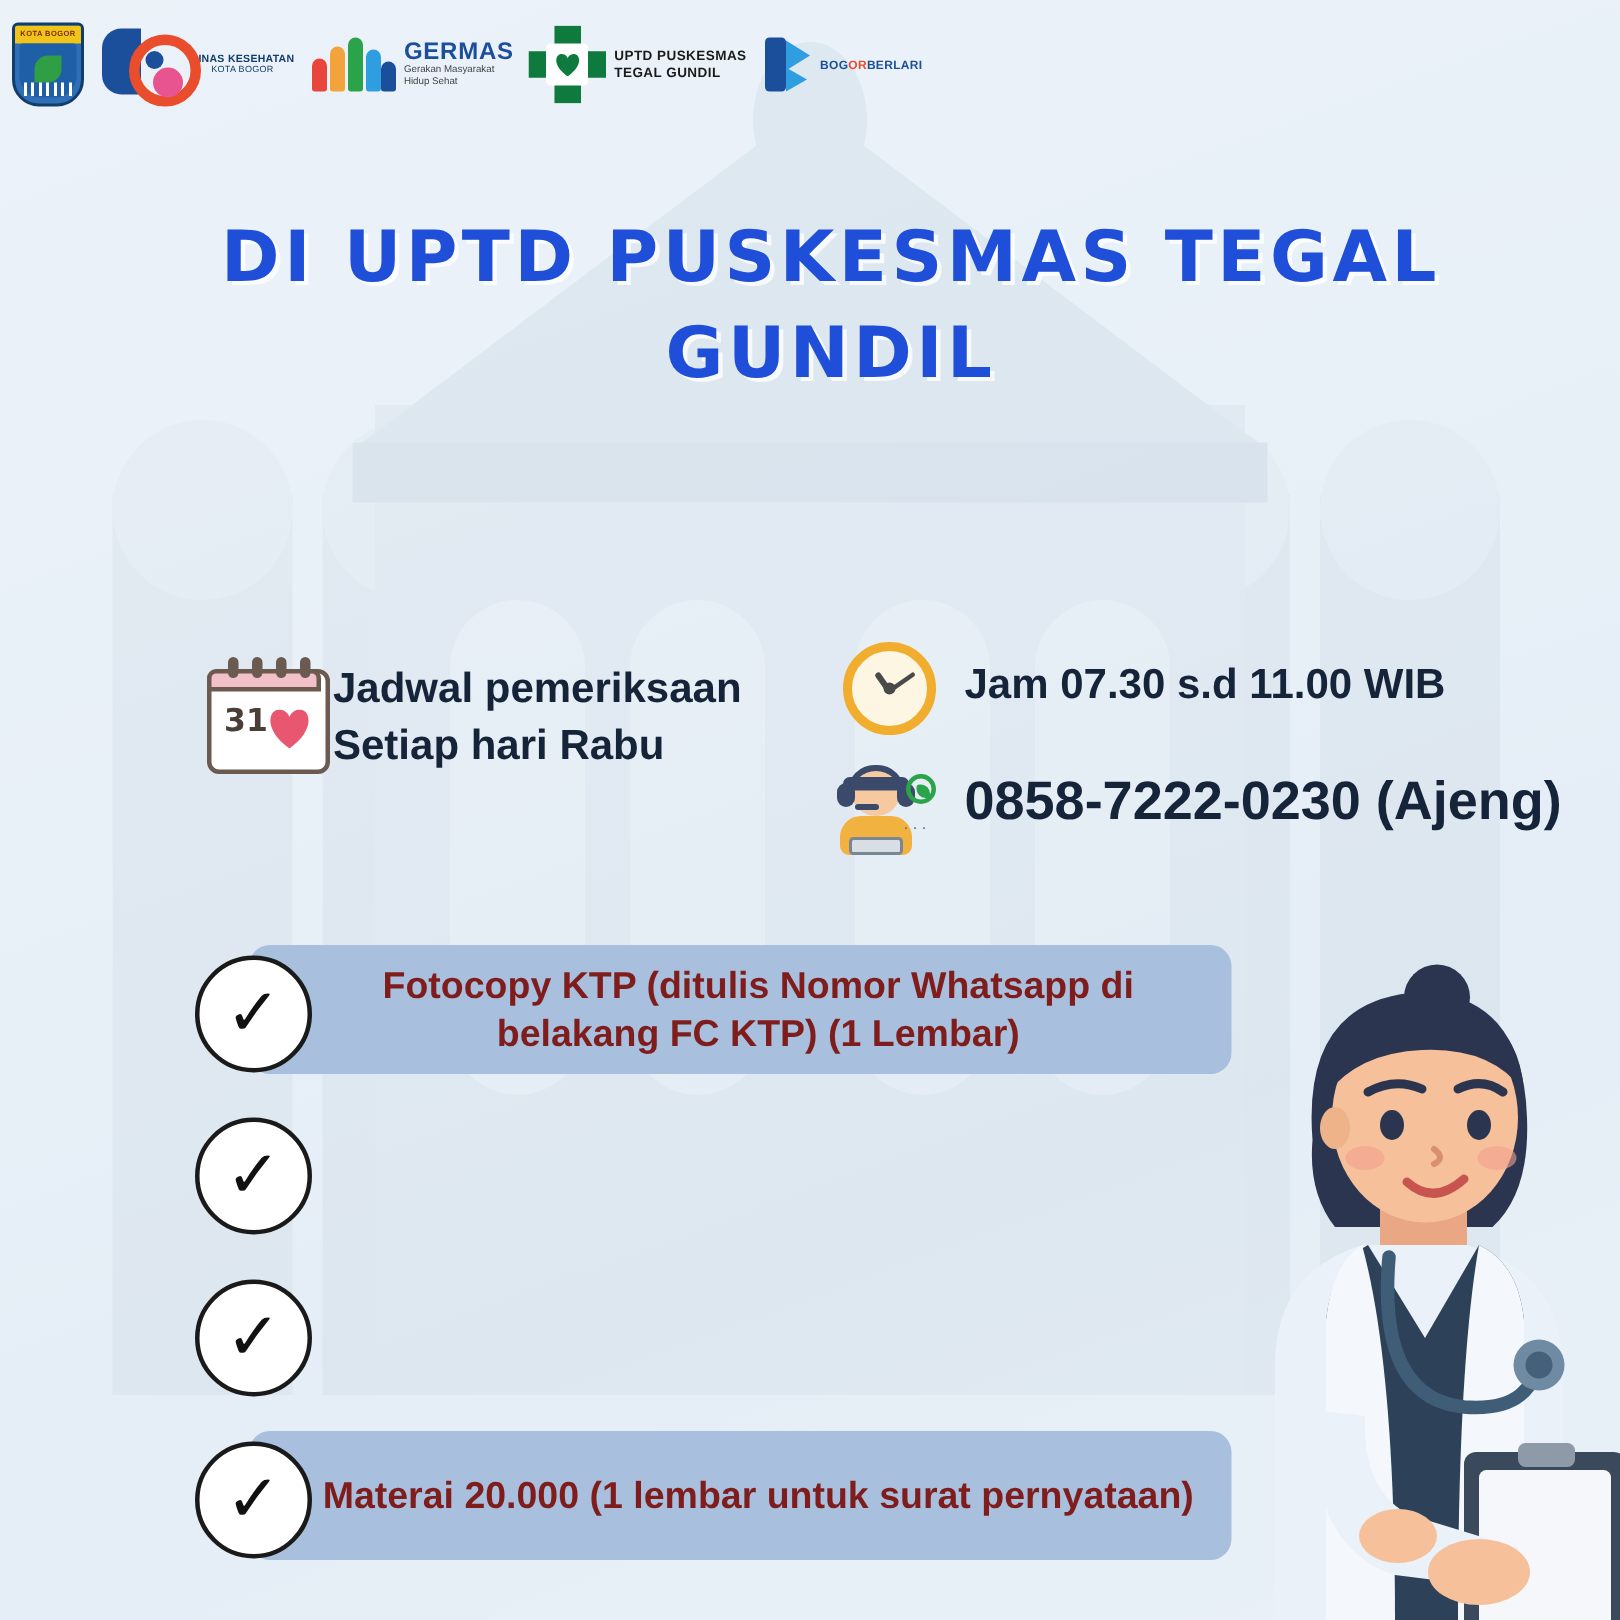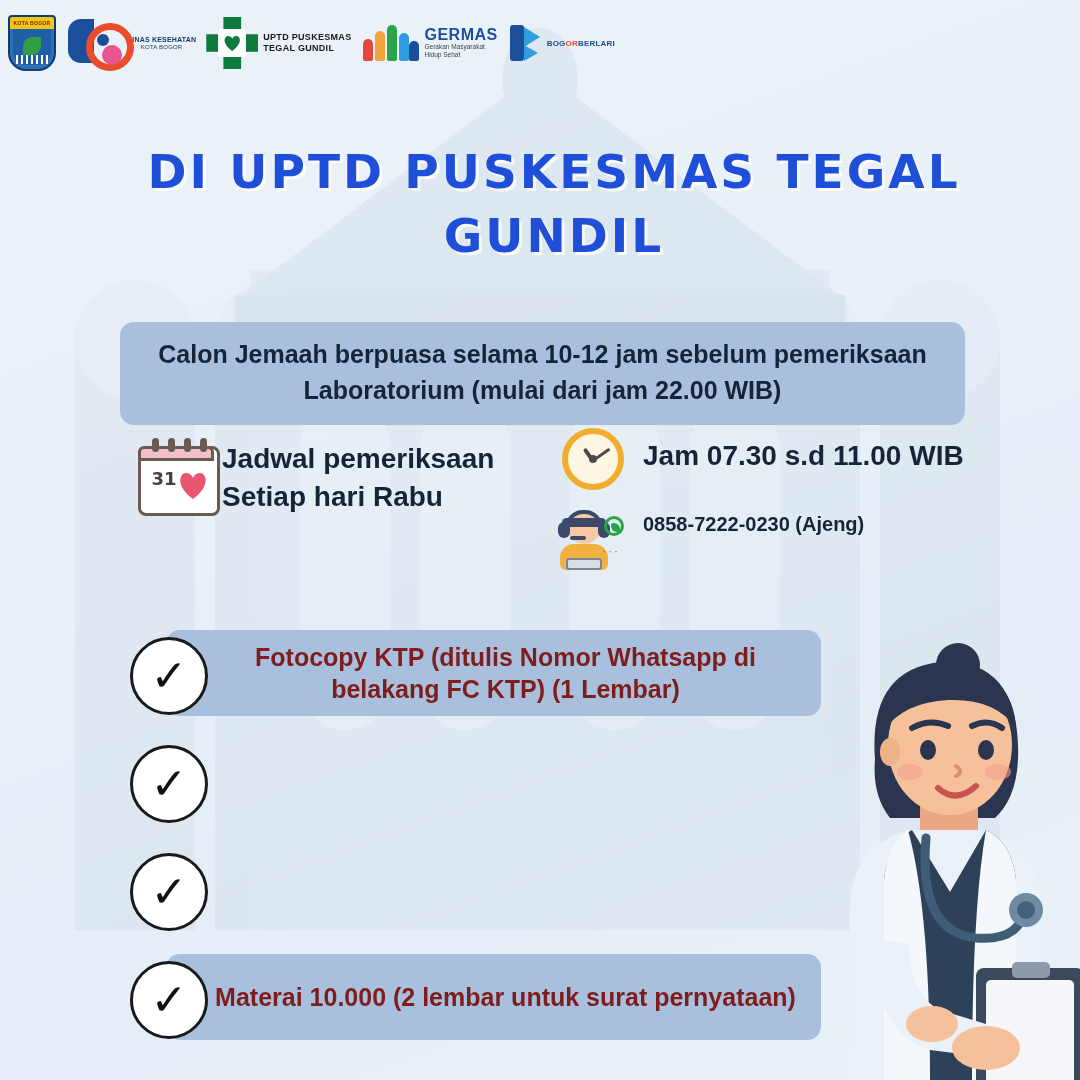--- a/index.html
+++ b/index.html
@@ -170,21 +170,21 @@
     position:absolute; left:0; top:8px; width:76px; height:64px;
     background:#fff; border:3px solid #6b5a50; border-radius:8px;
   }
   .cal-top {
     position:absolute; left:0; top:8px; width:76px; height:15px;
     background:#f2c0c8; border-radius:6px 6px 0 0; border:3px solid #6b5a50; box-sizing:border-box;
   }
   .cal-ring { position:absolute; top:0; width:7px; height:14px; background:#6b5a50; border-radius:4px;}
   .cal-num {
     position:absolute; left:4px; top:30px; width:44px;
-    text-align:center; font-size:18px; font-weight:bold; color:#4a3f38;
+    text-align:center; font-size:21px; font-weight:bold; color:#4a3f38;
     font-family:"DejaVu Sans", sans-serif;
   }
   .cal-heart {
     position:absolute; left:40px; top:34px; width:30px; height:27px; background:#e8566f;
     clip-path: path("M15 27 C-3 14 1.5 1 8 1 C12 1 15 4.5 15 6.5 C15 4.5 18 1 22 1 C28.5 1 33 14 15 27 Z");
   }
   .sched-text {
     position: absolute; left: 222px; top: 440px;
     width: 330px;
     font-size: 28px; font-weight: bold; color:#16243a; line-height: 1.35;
@@ -210,21 +210,21 @@
   .cs-ear-l { position:absolute; left:6px; top:14px; width:12px; height:16px; border-radius:6px; background:#3b4a6b; }
   .cs-ear-r { position:absolute; left:46px; top:14px; width:12px; height:16px; border-radius:6px; background:#3b4a6b; }
   .cs-mic { position:absolute; left:18px; top:28px; width:16px; height:4px; border-radius:2px; background:#3b4a6b; }
   .cs-body { position:absolute; left:8px; top:36px; width:48px; height:26px; border-radius:14px 14px 6px 6px; background:#f2b23f; }
   .cs-laptop { position:absolute; left:14px; top:50px; width:36px; height:12px; border-radius:3px; background:#d9dde4; border:2px solid #7b8694; box-sizing:border-box;}
   .cs-phone { position:absolute; left:52px; top:8px; width:20px; height:20px; border-radius:50%; border:3px solid #2aa34a; box-sizing:border-box;}
   .cs-phone:after { content:""; position:absolute; left:4px; top:4px; width:9px; height:9px; background:#2aa34a; border-radius:2px 6px 2px 6px;}
   .cs-dots { position:absolute; left:50px; top:36px; font-size:12px; color:#6b7280; letter-spacing:2px; }
   .phone-text {
     position:absolute; left:643px; top:513px; width:400px;
-    font-size:20px; font-weight:bold; color:#16243a;
+    font-size:36px; font-weight:bold; color:#16243a;
   }
 
   
   .persyaratan {
     position:absolute; left:165px; top:570px;
     font-size: 37px; font-weight: bold; color:#16243a;
   }
   .req-list { position:absolute; left:0; top:630px; width:1080px; }
   .req-item {
     position: relative;
@@ -309,63 +309,62 @@
           <div class="d-dot"></div>
           <div class="d-pink"></div>
       </div>
       <div class="logo-caption">
         <div>DINAS KESEHATAN</div>
         <div class="sub">KOTA BOGOR</div>
       </div>
     </div>
 
     <div class="logo-item">
-      <div class="cross-logo">
-        <div class="c-outer"></div>
-          <div class="c-inner"></div>
-          <div class="c-heart"></div>
-      </div>
-      <div class="puskes-text">
-        <div>UPTD PUSKESMAS</div>
-        <div>TEGAL GUNDIL</div>
-      </div>
-    </div>
-
-    <div class="logo-item">
       <div class="germas-logo">
         <i style="left:2px;height:22px;background:#e8453c;"></i>
         <i style="left:14px;height:30px;background:#f2a33c;"></i>
         <i style="left:26px;height:36px;background:#2aa34a;"></i>
         <i style="left:38px;height:28px;background:#2f9ee0;"></i>
         <i style="left:48px;height:20px;background:#1b4f9c;"></i>
       </div>
       <div>
         <div class="germas-text">GERMAS</div>
         <div class="germas-sub">Gerakan Masyarakat</div>
         <div class="germas-sub">Hidup Sehat</div>
       </div>
     </div>
 
     <div class="logo-item">
+      <div class="cross-logo">
+        <div class="c-outer"></div>
+          <div class="c-inner"></div>
+          <div class="c-heart"></div>
+      </div>
+      <div class="puskes-text">
+        <div>UPTD PUSKESMAS</div>
+        <div>TEGAL GUNDIL</div>
+      </div>
+    </div>
+
+    <div class="logo-item">
       <div class="bgr-logo">
         <div class="b1"></div>
           <div class="b2"></div>
           <div class="b3"></div>
       </div>
       <div class="bgr-text">
         <span>BOG</span><span class="o">OR</span><span>BERLARI</span>
       </div>
     </div>
   </div>
 
   <div class="title">
     <span class="line2">DI UPTD PUSKESMAS TEGAL GUNDIL</span>
   </div>
 
-  <div class="note-bar">Calon Jemaah berpuasa selama 10-12 jam sebelum pemeriksaan Laboratorium (mulai dari jam 22.00 WIB)</div>
 
   <div class="calendar-icon">
     <div class="cal-body"></div>
     <div class="cal-top"></div>
     <div class="cal-ring" style="left:14px;"></div>
     <div class="cal-ring" style="left:30px;"></div>
     <div class="cal-ring" style="left:46px;"></div>
     <div class="cal-ring" style="left:62px;"></div>
     <div class="cal-num">31</div>
     <div class="cal-heart"></div>
@@ -400,21 +399,21 @@
       <div class="req-bar">Fotocopy KTP (ditulis  Nomor Whatsapp di belakang FC KTP) (1 Lembar)</div>
       <div class="req-check">✓</div>
     </div>
     <div class="req-item">
       <div class="req-check">✓</div>
     </div>
     <div class="req-item">
       <div class="req-check">✓</div>
     </div>
     <div class="req-item">
-      <div class="req-bar">Materai 10.000 (2 lembar untuk surat pernyataan)</div>
+      <div class="req-bar">Materai 20.000 (1 lembar untuk surat pernyataan)</div>
       <div class="req-check">✓</div>
     </div>
   </div>
 
   <svg class="doctor" viewBox="0 0 300 500">
 
     <ellipse cx="178" cy="85" rx="22" ry="22" fill="#2b3550"></ellipse>
     <path d="M95 180 Q88 90 160 82 Q235 78 238 165 Q240 215 215 238 L110 238 Q92 215 95 180 Z" fill="#2b3550"></path>
 
     <path d="M140 200 h58 v58 h-58 z" fill="#e9a883"></path>

